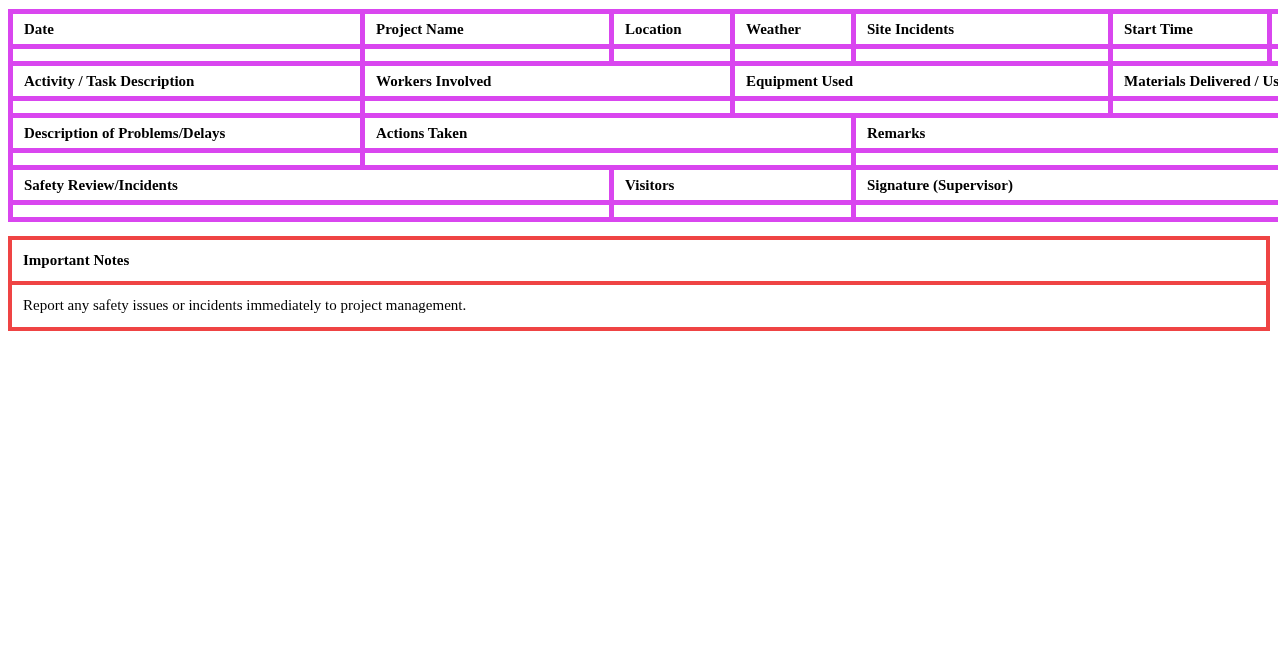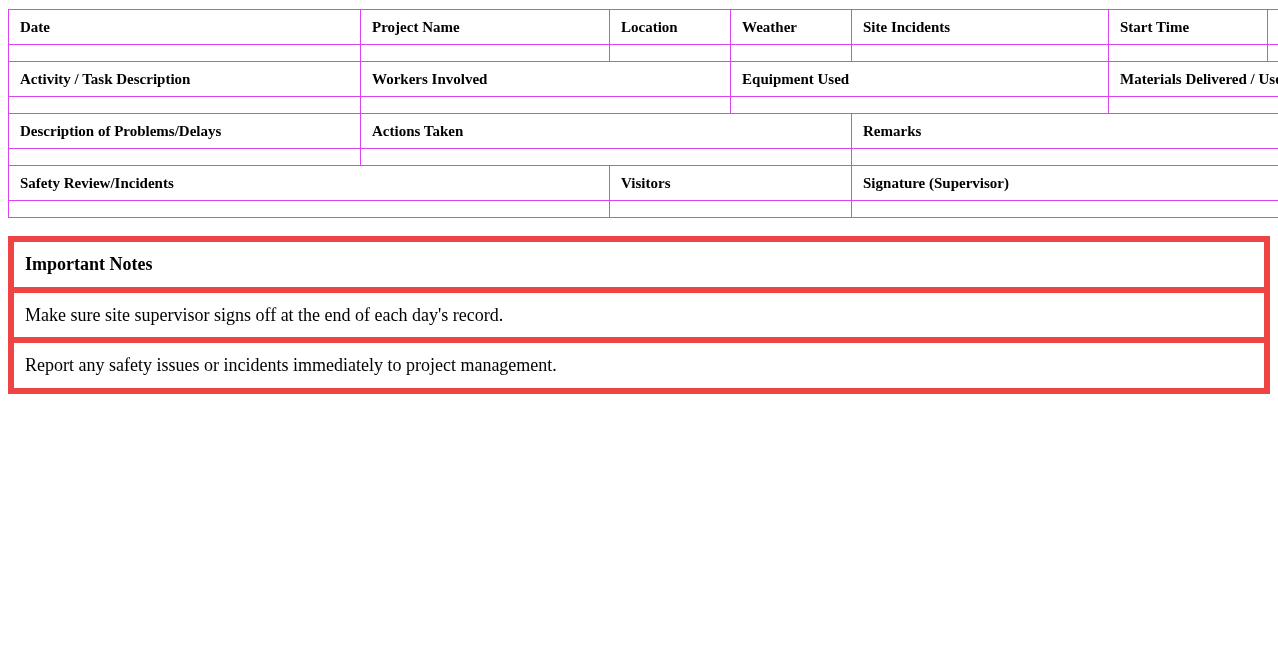--- a/index.html
+++ b/index.html
@@ -20,21 +20,21 @@
   
   .log-table {
     position: absolute;
     left: 8px;
     top: 9px;
     width: 1262px;
     border-collapse: collapse;
     table-layout: fixed;
   }
   .log-table td {
-    border: 1px solid #d946ef;
+    border: 5px solid #d946ef;
     padding: 0;
     vertical-align: middle;
     box-sizing: border-box;
   }
   .log-table tr.label-row td {
     height: 35px;
     font-weight: bold;
     font-size: 15px;
     padding: 0 11px;
     line-height: 1.1;
@@ -50,25 +50,25 @@
   
   .notes-table {
     position: absolute;
     left: 8px;
     top: 236px;
     width: 1262px;
     border-collapse: collapse;
     table-layout: fixed;
   }
   .notes-table td {
-    border: 6px solid #ef4444;
+    border: 4px solid #ef4444;
     padding: 12px 11px;
     height: 34px;
     vertical-align: middle;
-    font-size: 18px;
+    font-size: 15px;
     line-height: 1.15;
     box-sizing: border-box;
     white-space: nowrap;
     overflow: hidden;
   }
   .notes-table td.notes-heading {
     font-weight: bold;
   }
 </style>
 </head>
@@ -149,19 +149,16 @@
   </tr>
 </tbody>
   </table>
 
 <table class="notes-table">
   <tbody>
       <tr>
     <td class="notes-heading">Important Notes</td>
   </tr>
   <tr>
-    <td>Make sure site supervisor signs off at the end of each day's record.</td>
-  </tr>
-  <tr>
     <td>Report any safety issues or incidents immediately to project management.</td>
   </tr>
 </tbody>
   </table>
 
 </body></html>

